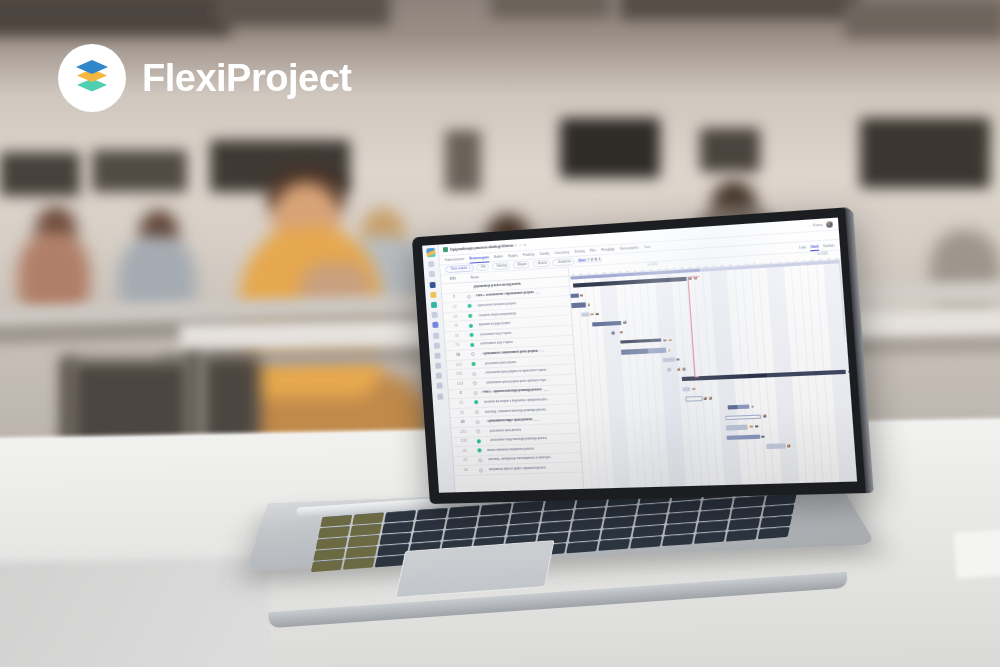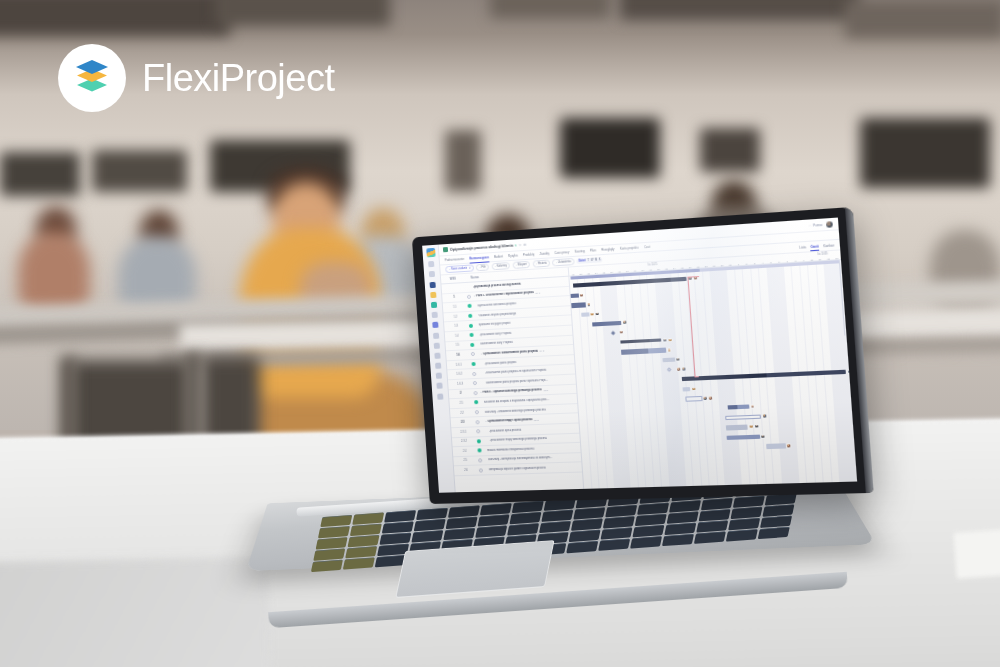--- a/index.html
+++ b/index.html
@@ -337,21 +337,21 @@
   </div>
 
   <div style="position:absolute; left:58px; top:44px; display:flex; align-items:center; gap:16px;">
     <div style="width:68px;height:68px;border-radius:50%;background:#fff;display:flex;align-items:center;justify-content:center;">
       <svg width="44" height="44" viewBox="0 0 44 44">
         <polygon points="22,22.5 37,29 22,35.5 7,29" fill="#4fd0b0"></polygon>
         <polygon points="22,13 37,19.5 22,26 7,19.5" fill="#f5b63f"></polygon>
         <polygon points="22,4 38,11 22,18 6,11" fill="#2f86c8"></polygon>
       </svg>
     </div>
-    <div style="font-size:38px;font-weight:normal;color:#fff;letter-spacing:-0.5px;">FlexiProject</div>
+    <div style="font-size:38px;font-weight:bold;color:#fff;letter-spacing:-0.5px;">FlexiProject</div>
   </div>
 
   <div class="laptop">
 
     <div class="base"></div>
     <div class="base-hinge"></div>
     <div class="kb" id="kb">
         <div class="kb-row">
           <div class="key olive"></div>
           <div class="key olive"></div>

